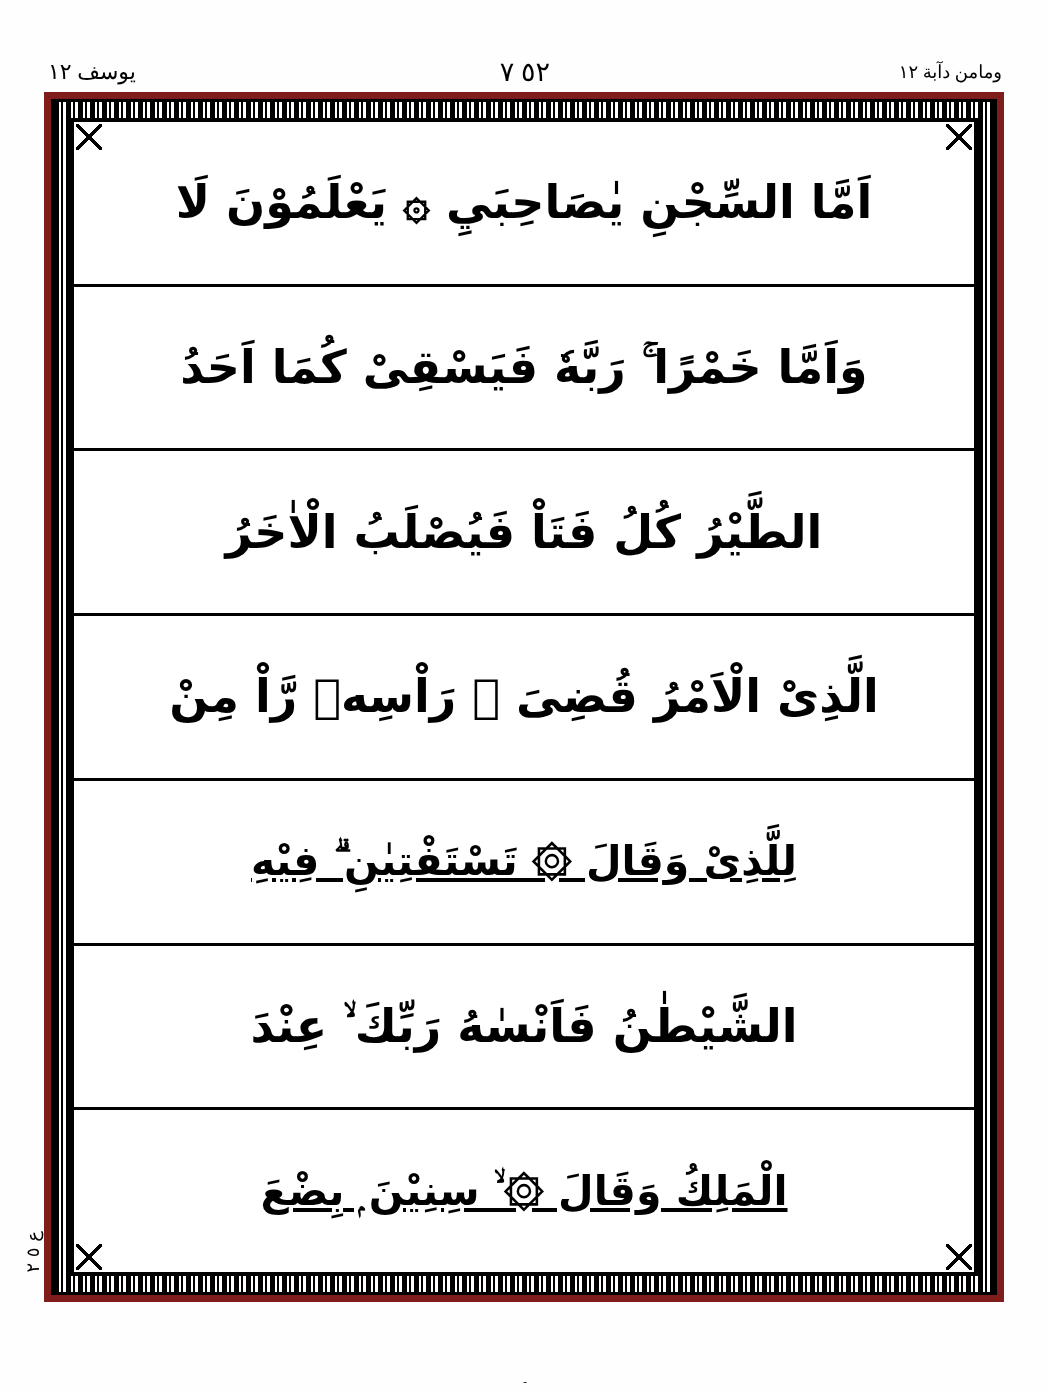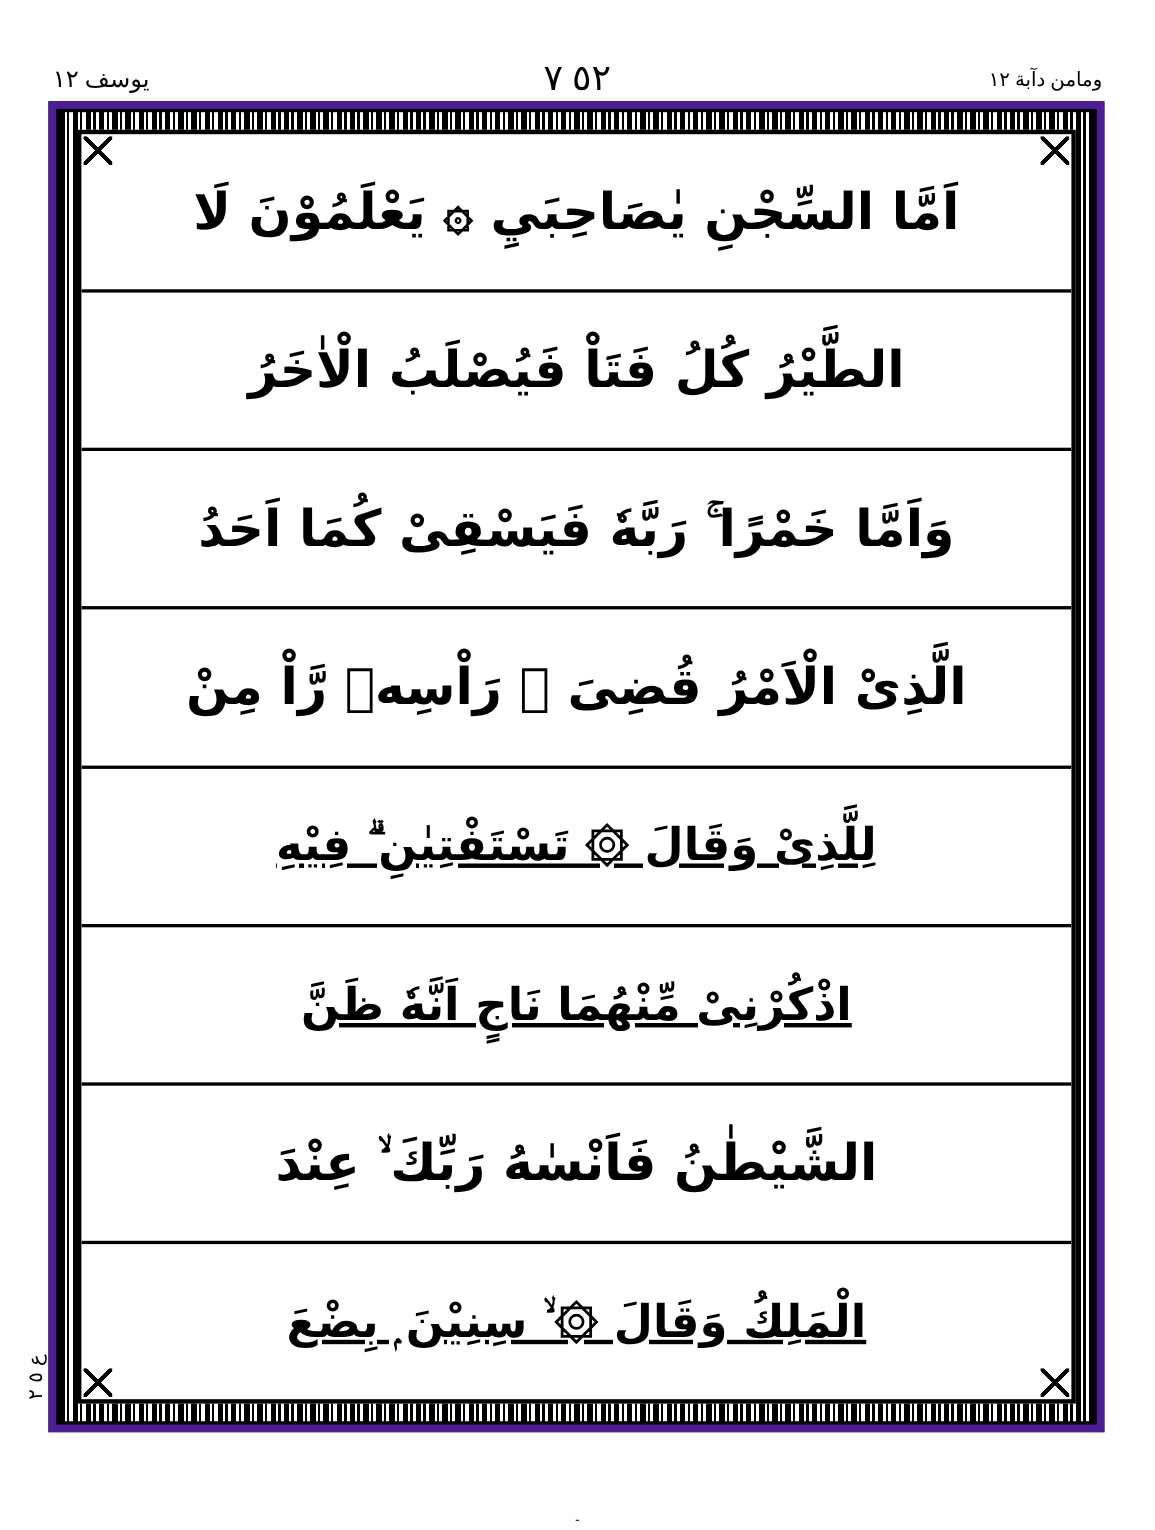--- a/index.html
+++ b/index.html
@@ -35,32 +35,32 @@
     justify-content: space-between;
     direction: rtl;
   }
   .header .hdr-item {
     font-size: 21px;
     line-height: 1;
     white-space: nowrap;
     font-family: Liberation Serif, serif;
   }
   .header .hdr-surah { font-size: 22px; }
-  .header .hdr-page  { font-size: 33px; letter-spacing: 1px; margin-left: 15px; }
+  .header .hdr-page  { font-size: 27px; letter-spacing: 1px; margin-left: 15px; }
   .header .hdr-juz   { font-size: 18px; }
 
   
   .frame-outer {
     position: absolute;
     left: 44px;
     top: 92px;
     width: 960px;
     height: 1210px;
     box-sizing: border-box;
-    border: 7px solid #4c1d95;
+    border: 7px solid #7f1d1d;
     background: #000;
     padding: 3px;
   }
   .frame-band {
     position: relative;
     width: 100%;
     height: 100%;
     box-sizing: border-box;
     background:
       repeating-linear-gradient(90deg,
@@ -175,33 +175,30 @@
         <span class="corner tl"></span>
         <span class="corner tr"></span>
         <span class="corner bl"></span>
         <span class="corner br"></span>
 
         <div class="lines">
           <div class="ayah-line">
             <div class="ayah-text">اَمَّا السِّجْنِ يٰصَاحِبَيِ ۞ يَعْلَمُوْنَ لَا</div>
           </div>
           <div class="ayah-line">
+            <div class="ayah-text">وَاَمَّا خَمْرًا ۚ رَبَّهٗ فَيَسْقِىْ كُمَا اَحَدُ</div>
+          </div>
+          <div class="ayah-line">
             <div class="ayah-text">الطَّيْرُ كُلُ فَتَاْ فَيُصْلَبُ الْاٰخَرُ</div>
-          </div>
-          <div class="ayah-line">
-            <div class="ayah-text">وَاَمَّا خَمْرًا ۚ رَبَّهٗ فَيَسْقِىْ كُمَا اَحَدُ</div>
           </div>
           <div class="ayah-line">
             <div class="ayah-text">الَّذِىْ الْاَمْرُ قُضِىَ ۗ رَاْسِهٖ رَّاْ مِنْ</div>
           </div>
           <div class="ayah-line tight">
             <div class="ayah-text">لِلَّذِىْ وَقَالَ ۞ تَسْتَفْتِيٰنِ ۗ فِيْهِ</div>
-          </div>
-          <div class="ayah-line tight">
-            <div class="ayah-text">اذْكُرْنِىْ مِّنْهُمَا نَاجٍ اَنَّهٗ ظَنَّ</div>
           </div>
           <div class="ayah-line">
             <div class="ayah-text">الشَّيْطٰنُ فَاَنْسٰهُ رَبِّكَ ۙ عِنْدَ</div>
           </div>
           <div class="ayah-line tight">
             <div class="ayah-text">الْمَلِكُ وَقَالَ ۞ ۙ سِنِيْنَ ۭ بِضْعَ</div>
           </div>
         </div>
 
       </div>

